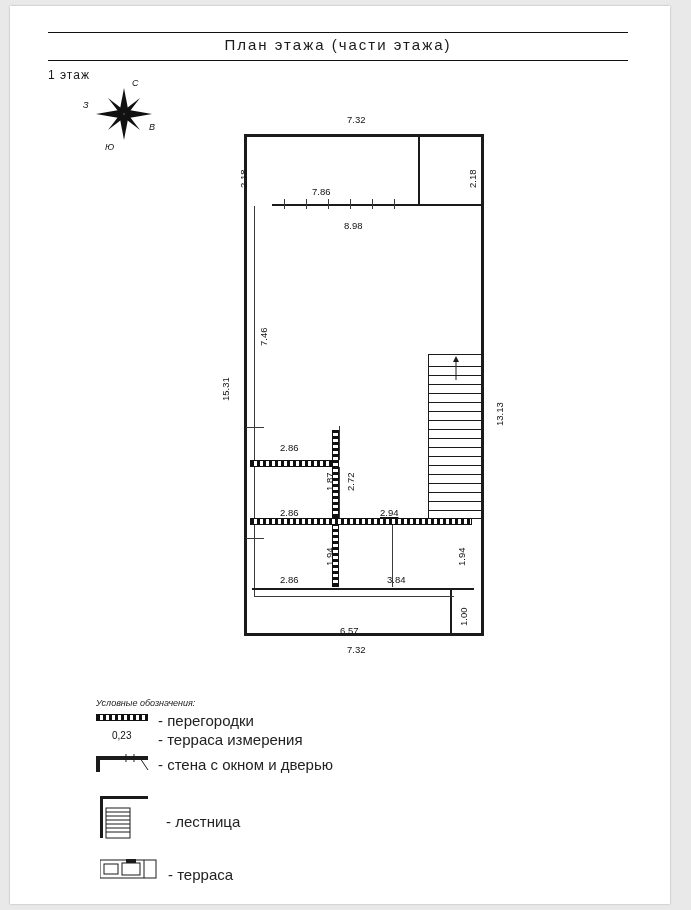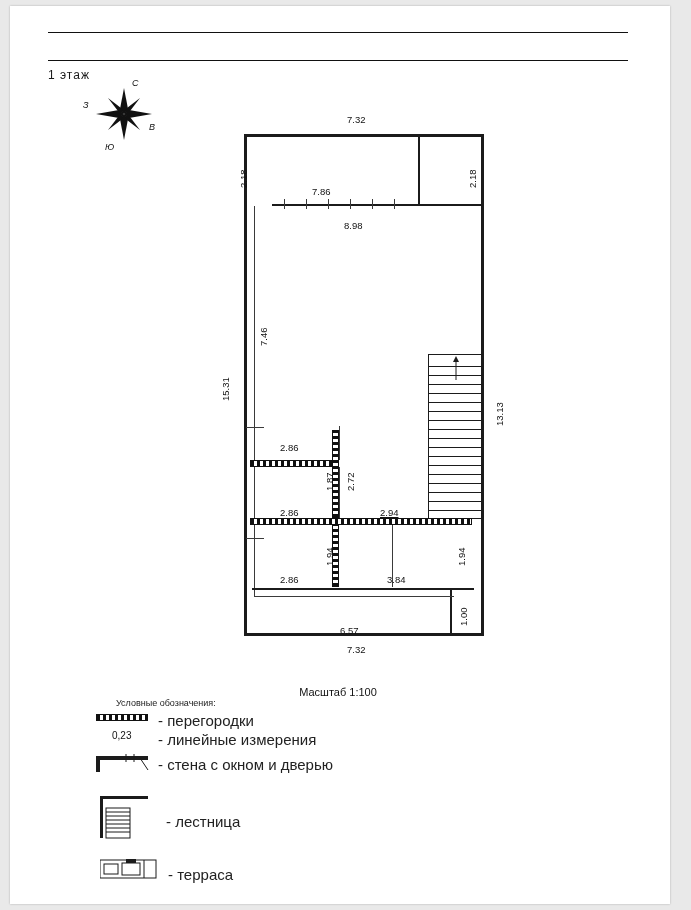--- a/index.html
+++ b/index.html
@@ -163,41 +163,42 @@
     top: 680px;
     width: 580px;
     text-align: center;
     font-size: 11px;
     color: #111;
   }
   
   .legend { position: absolute; left: 86px; top: 692px; width: 330px; }
   .legend-title {
     position: absolute; left: 0; top: 0;
-    font-size: 9px; color: #222; margin-left: 20px;
+    font-size: 9px; font-style: italic; color: #222;
   }
   .legend-row { position: absolute; font-size: 15px; color: #222; }
   .lg-hatch {
     position: absolute;
     width: 52px; height: 7px;
     background: repeating-linear-gradient(90deg, #111 0 3px, #fff 3px 6px), #fff;
     border: 1px solid #111;
     box-sizing: border-box;
   }
   .lg-num { position: absolute; font-size: 10px; color: #111; font-style: normal; }
   .lg-wallicon { position: absolute; }
   .lg-stairicon { position: absolute; }
   .lg-terrace { position: absolute; }
 </style>
 </head>
 <body>
 
 <div class="page">
 
   <div class="title-rule-top"></div>
+  <div class="doc-title">План этажа (части этажа)</div>
   <div class="title-rule-bottom"></div>
   <div class="floor-label">1 этаж</div>
 
 
   <div class="compass">
     <svg width="100" height="84">
       <g transform="translate(42,36)">
         <polygon points="0,-26 4,-5 0,0 -4,-5" fill="#111"></polygon>
         <polygon points="0,26 4,5 0,0 -4,5" fill="#111"></polygon>
         <polygon points="-28,0 -5,4 0,0 -5,-4" fill="#111"></polygon>
@@ -293,30 +294,29 @@
     <div class="dim" style="left:148px; top:381px;text-decoration:underline;">2.94</div>
     <div class="dim vert" style="left:92px; top:440px;">1.94</div>
     <div class="dim vert" style="left:224px; top:440px;">1.94</div>
     <div class="dim" style="left:48px; top:448px;">2.86</div>
     <div class="dim" style="left:155px; top:448px;">3.84</div>
     <div class="dim" style="left:108px; top:475px;margin-top:24px;">6.57</div>
     <div class="dim vert" style="left:226px; top:500px;">1.00</div>
     <div class="dim" style="left:115px; top:518px;">7.32</div>
   </div>
 
-  <div class="scale-label">Масштаб 1:100</div>
 
   <div class="legend">
     <div class="legend-title">Условные обозначения:</div>
 
     <div class="lg-hatch" style="left:0px; top:16px;"></div>
     <div class="legend-row" style="left:62px; top:14px;">- перегородки</div>
 
     <div class="lg-num" style="left:16px; top:32px;">0,23</div>
-    <div class="legend-row" style="left:62px; top:33px;">- линейные измерения</div>
+    <div class="legend-row" style="left:62px; top:33px;">- терраса измерения</div>
 
     <div class="lg-wallicon" style="left:0px; top:54px;">
       <svg width="60" height="22">
         <rect x="0" y="4" width="52" height="4" fill="#1b1b1b"></rect>
         <rect x="0" y="4" width="4" height="16" fill="#1b1b1b"></rect>
         <line x1="30" y1="2" x2="30" y2="10" stroke="#1b1b1b" stroke-width="1"></line>
         <line x1="38" y1="2" x2="38" y2="10" stroke="#1b1b1b" stroke-width="1"></line>
         <line x1="44" y1="6" x2="52" y2="18" stroke="#1b1b1b" stroke-width="1"></line>
       </svg>
     </div>

